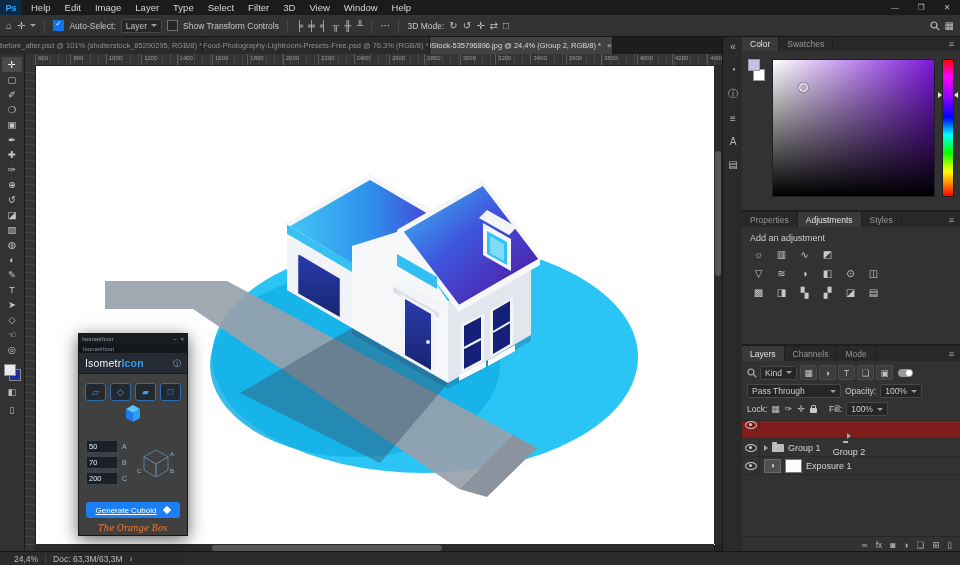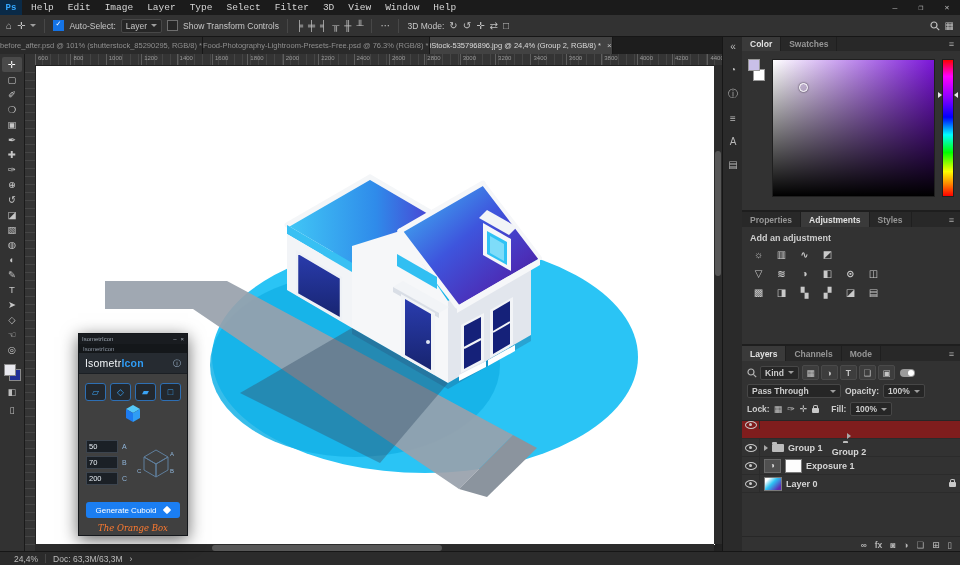--- a/index.html
+++ b/index.html
@@ -1,21 +1,21 @@
 <!DOCTYPE html>
 <html><head>
 <meta charset="utf-8">
 <style>
   html,body{margin:0;padding:0;}
   body{width:960px;height:565px;position:relative;background:#1e1e1e;overflow:hidden;
        font-family:"Liberation Sans","DejaVu Sans",sans-serif;color:#ccc;}
 
   
   .menubar{position:absolute;left:0;top:0;right:0;height:15px;background:#1b1b1b;display:flex;
-           align-items:center;font-size:9.5px;color:#d6d6d6;z-index:12;font-family:Liberation Mono, monospace;}
+           align-items:center;font-size:9.5px;color:#d6d6d6;z-index:12;}
   .ps-logo{width:22px;height:15px;background:#0a2a47;color:#35a8ff;font-weight:700;font-size:9px;
            display:flex;align-items:center;justify-content:center;margin-right:2px;}
   .menu-item{padding:0 7px;line-height:15px;white-space:nowrap;}
   #win-controls{margin-left:auto;display:flex;}
   .win-btn{width:26px;text-align:center;font-size:8px;color:#bdbdbd;line-height:15px;}
 
   
   .optionsbar{position:absolute;left:0;top:15px;right:0;height:21px;background:#323232;
               border-bottom:1px solid #161616;display:flex;align-items:center;font-size:8.5px;
               color:#c7c7c7;padding:0 6px;gap:5px;z-index:11;}
@@ -72,21 +72,21 @@
   .scroll-h{position:absolute;left:11px;right:8px;bottom:0;height:8px;background:#2b2b2b;z-index:5;}
   .scroll-h .thumb{position:absolute;top:1px;bottom:1px;left:26%;width:34%;background:#575757;border-radius:3px;}
 
   
   .side-strip{position:absolute;left:722px;top:36px;width:20px;bottom:13px;background:#2a2a2a;
               border-left:1px solid #161616;display:flex;flex-direction:column;align-items:center;
               padding-top:5px;gap:12px;z-index:8;font-size:10px;color:#b8b8b8;}
 
   
   .panels{position:absolute;left:742px;top:36px;right:0;bottom:13px;display:flex;flex-direction:column;
-          gap:2px;background:#1e1e1e;z-index:8;font-weight:bold;}
+          gap:2px;background:#1e1e1e;z-index:8;}
   .panel{background:#323232;position:relative;overflow:hidden;}
   .p-tabs{display:flex;background:#282828;height:15px;align-items:stretch;font-size:8.5px;}
   .ptab{padding:0 8px;display:flex;align-items:center;color:#969696;border-right:1px solid #1f1f1f;white-space:nowrap;}
   .ptab.active{background:#3a3a3a;color:#e2e2e2;}
   .p-menu{margin-left:auto;padding:0 6px;color:#aaa;font-size:9px;display:flex;align-items:center;}
 
   #panel-color{height:174px;}
   .color-body{display:flex;padding:8px 6px;gap:7px;}
   .mini-swatches{width:17px;height:22px;position:relative;flex:0 0 auto;}
   .mini-fg{position:absolute;left:0;top:0;width:10px;height:10px;border:1px solid #999;z-index:2;}
@@ -165,21 +165,21 @@
             display:flex;align-items:center;justify-content:center;font-size:9px;}
   .plg-cube{display:flex;justify-content:center;margin:3px 0 5px;}
   .plg-fields{display:flex;margin:17px 7px;gap:5px;}
   .fields-col{display:flex;flex-direction:column;gap:3px;flex:0 0 auto;}
   .field-row{display:flex;align-items:center;gap:4px;}
   .field-input{width:26px;height:11px;background:#1b2026;border:1px solid #3c444e;color:#e6ecf2;font-size:7.5px;
                padding:0 2px;font-family:inherit;}
   .field-label{color:#8fb4d8;font-size:7px;}
   .diagram{flex:1;display:flex;align-items:center;justify-content:center;}
   .plg-generate{margin:9px 7px 5px;height:16px;background:#1b7ef2;border-radius:3px;color:#fff;display:flex;
-                align-items:center;justify-content:center;gap:8px;font-size:8px;}
+                align-items:center;justify-content:center;gap:8px;font-size:8px;text-decoration:underline;}
   .gen-cube{width:0;height:0;border:3px solid #fff;transform:rotate(45deg);border-radius:1px;}
   .plg-brandscript{text-align:center;font-family:"DejaVu Serif",serif;font-style:italic;color:#ff7a2f;
                    font-size:8.5px;margin-top:1px;}
 </style>
 </head>
 <body>
 
 <div class="menubar">
   <div class="ps-logo">Ps</div>
   <div id="menu-items" style="display:flex;">
@@ -525,29 +525,20 @@
           <span>Group 1</span>
         </div>
         <div class="layer-row">
           <div class="eye-cell">
             <span class="eye"></span>
           </div>
           <span class="adj-thumb">◑</span>
           <span class="mask-thumb"></span>
           <span>Exposure 1</span>
         </div>
-        <div class="layer-row">
-          <div class="eye-cell">
-            <span class="eye"></span>
-          </div>
-          <span class="img-thumb"></span>
-          <span>Layer 0</span>
-          <span class="row-spacer"></span>
-          <span class="lock-shape"></span>
-        </div>
       </div>
 
     <div class="layers-footer" id="layers-footer">
         <span>∞</span>
         <span>fx</span>
         <span>◙</span>
         <span>◑</span>
         <span>❏</span>
         <span>⊞</span>
         <span>▯</span>

